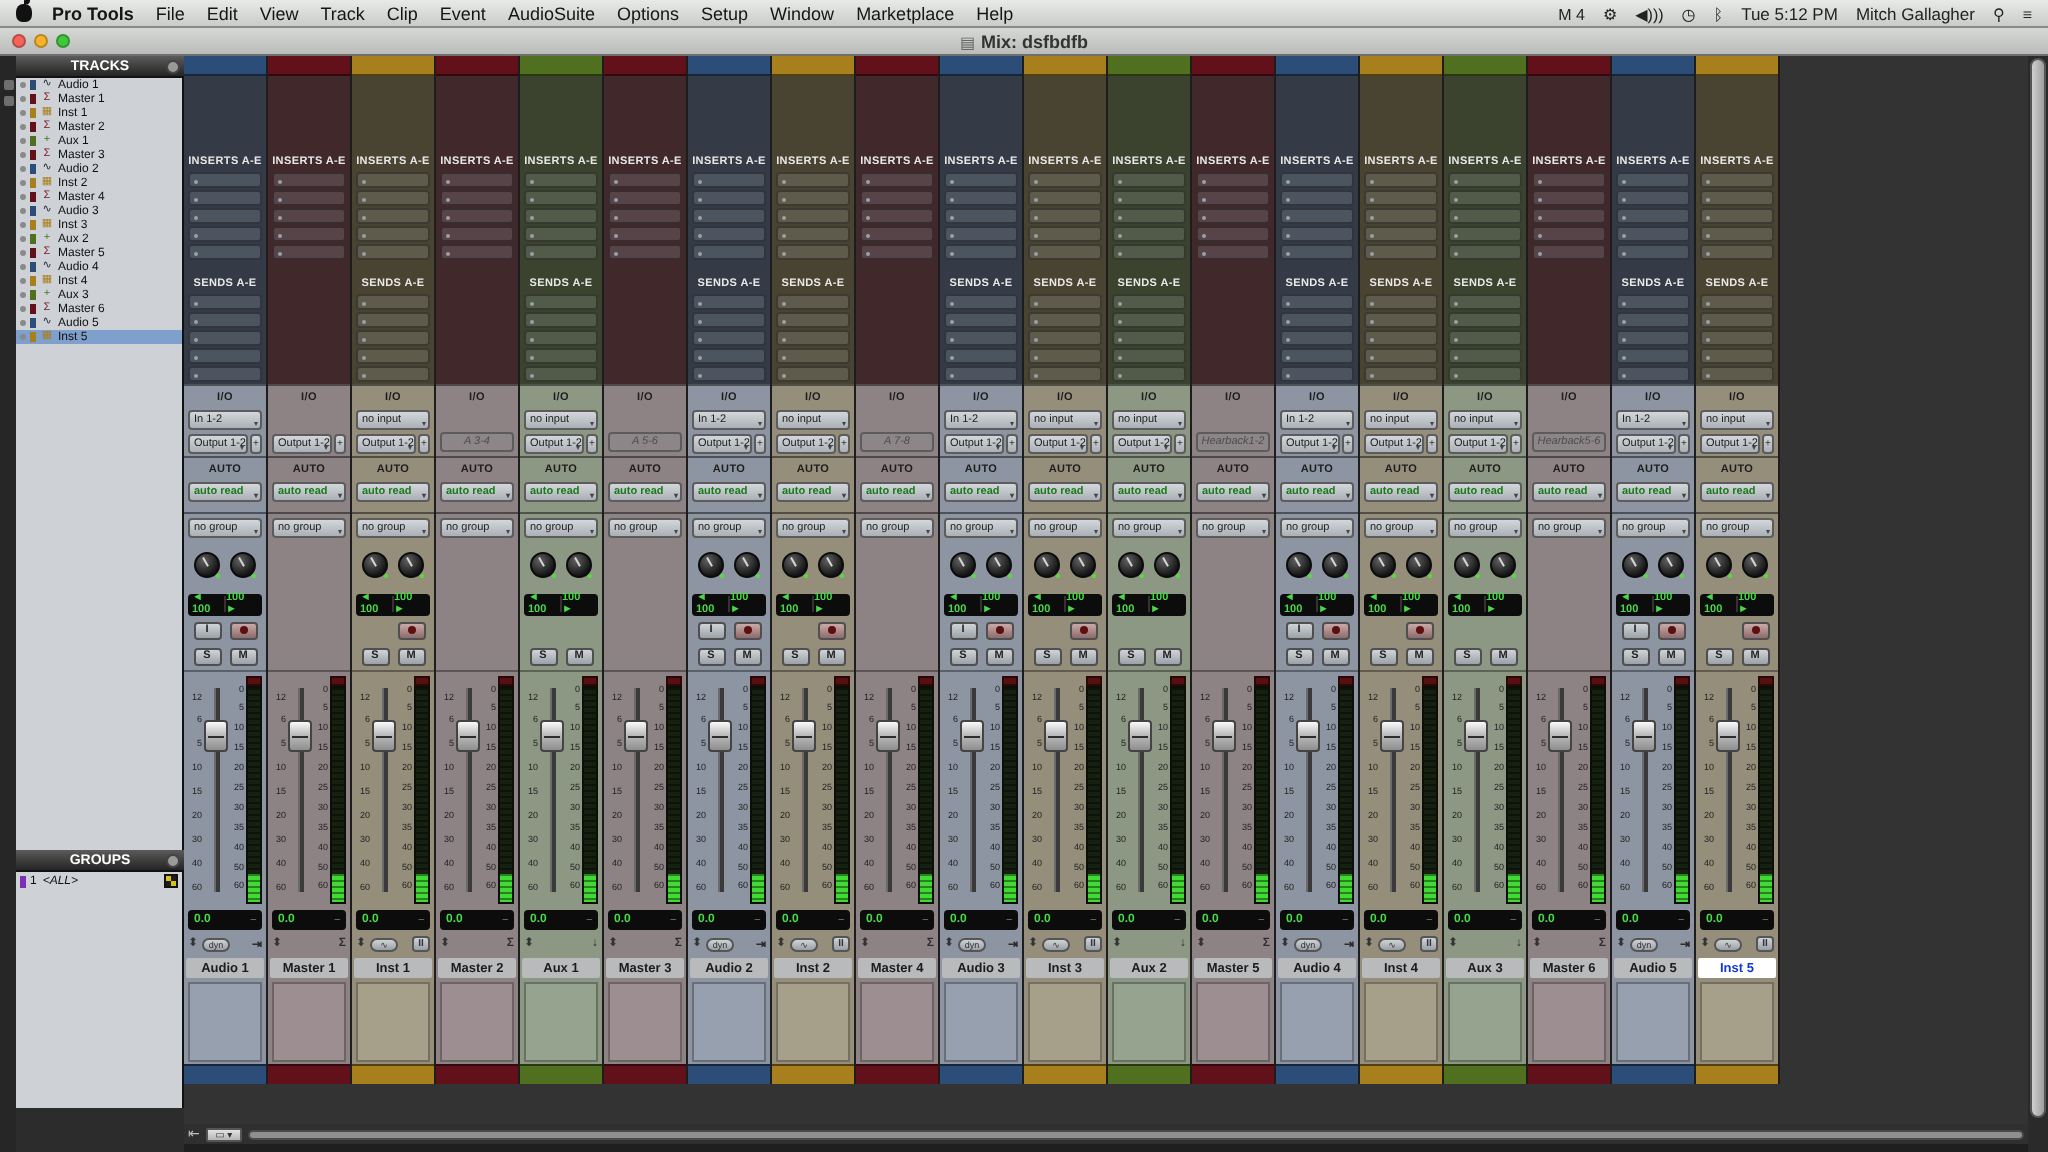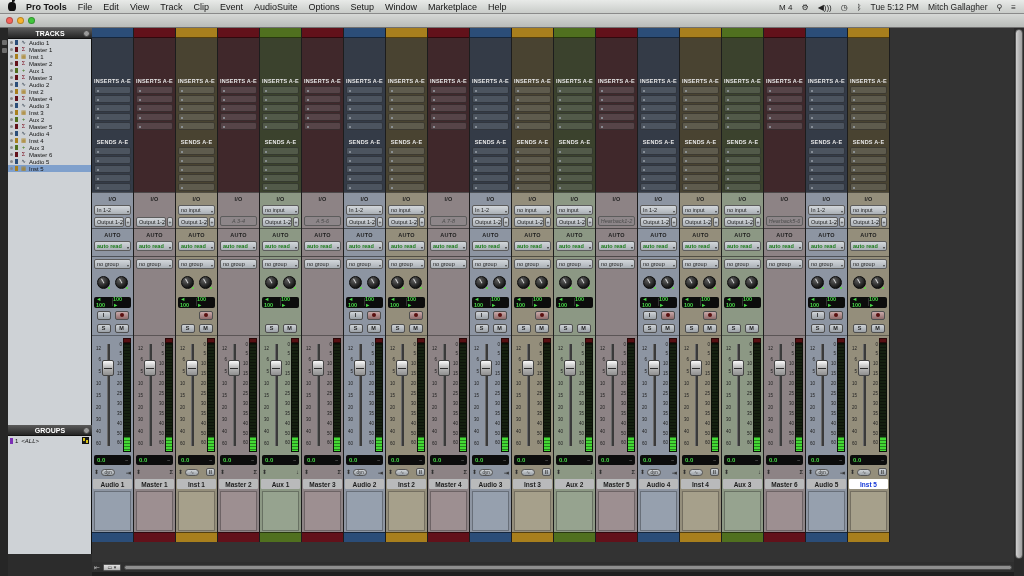--- a/index.html
+++ b/index.html
@@ -152,20 +152,21 @@
 <div class="screen">
 
   <div class="menubar">
     <span class="apple"></span>
     <span id="menu-items"><span class="menu-item app">Pro Tools</span><span class="menu-item">File</span><span class="menu-item">Edit</span><span class="menu-item">View</span><span class="menu-item">Track</span><span class="menu-item">Clip</span><span class="menu-item">Event</span><span class="menu-item">AudioSuite</span><span class="menu-item">Options</span><span class="menu-item">Setup</span><span class="menu-item">Window</span><span class="menu-item">Marketplace</span><span class="menu-item">Help</span></span>
     <span class="spacer"></span>
     <span id="status-items"><span class="status-item icon">M 4</span><span class="status-item icon">⚙</span><span class="status-item icon">◀)))</span><span class="status-item icon">◷</span><span class="status-item icon">ᛒ</span><span class="status-item">Tue 5:12 PM</span><span class="status-item">Mitch Gallagher</span><span class="status-item icon">⚲</span><span class="status-item icon">≡</span></span>
   </div>
 
   <div class="titlebar">
+    <span class="title-center"><span class="doc">▤</span><span>Mix: dsfbdfb</span></span>
     <span class="tl red"></span>
     <span class="tl yel"></span>
     <span class="tl grn"></span>
   </div>
 
   <div class="main">
 
     <div class="side">
       <div class="rail">
         <span class="railbtn"></span>

